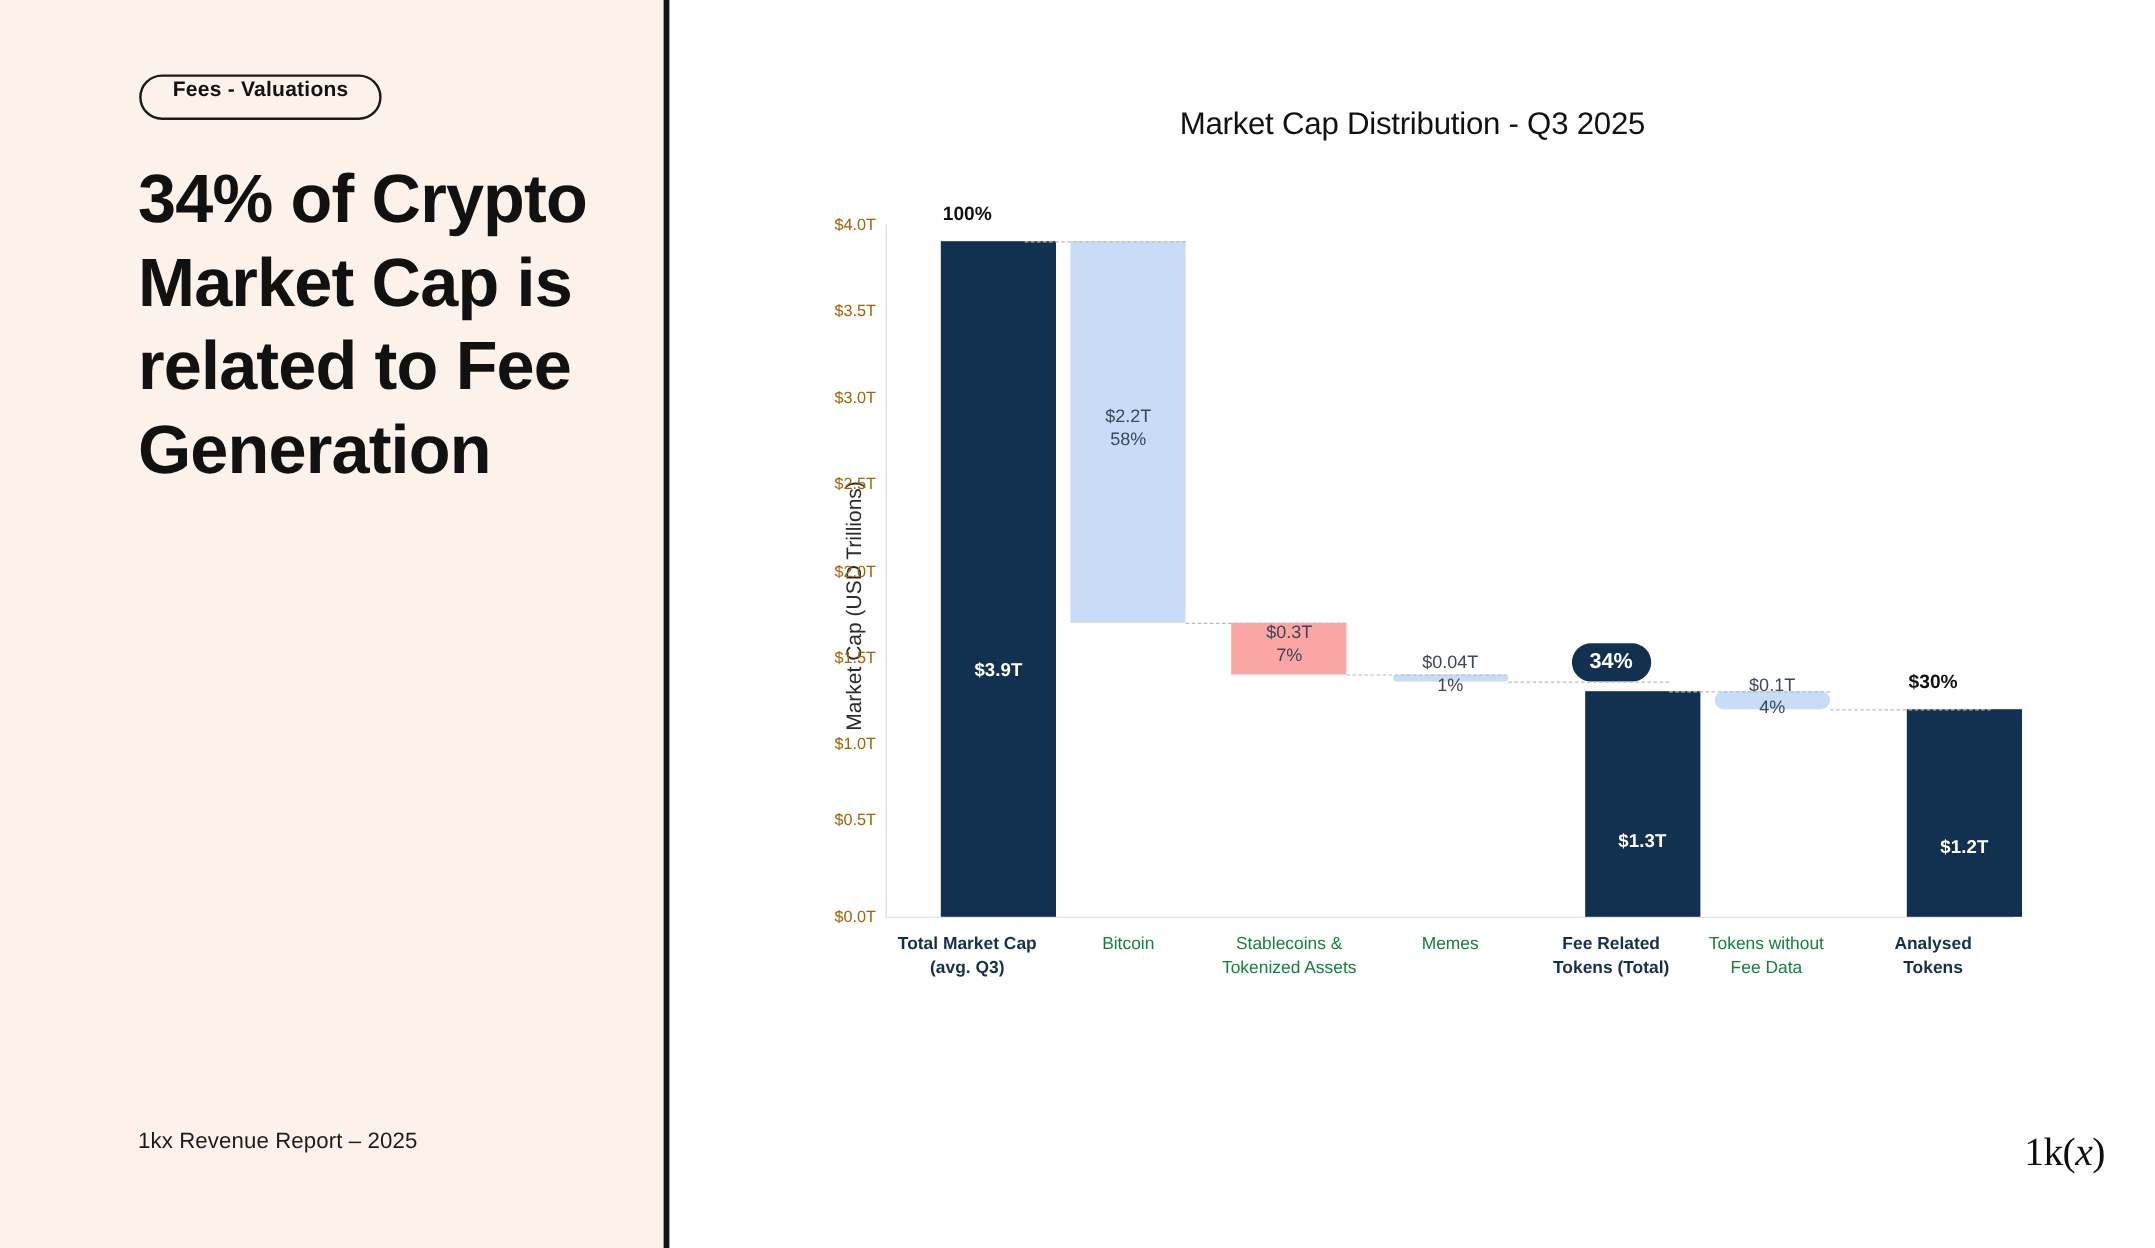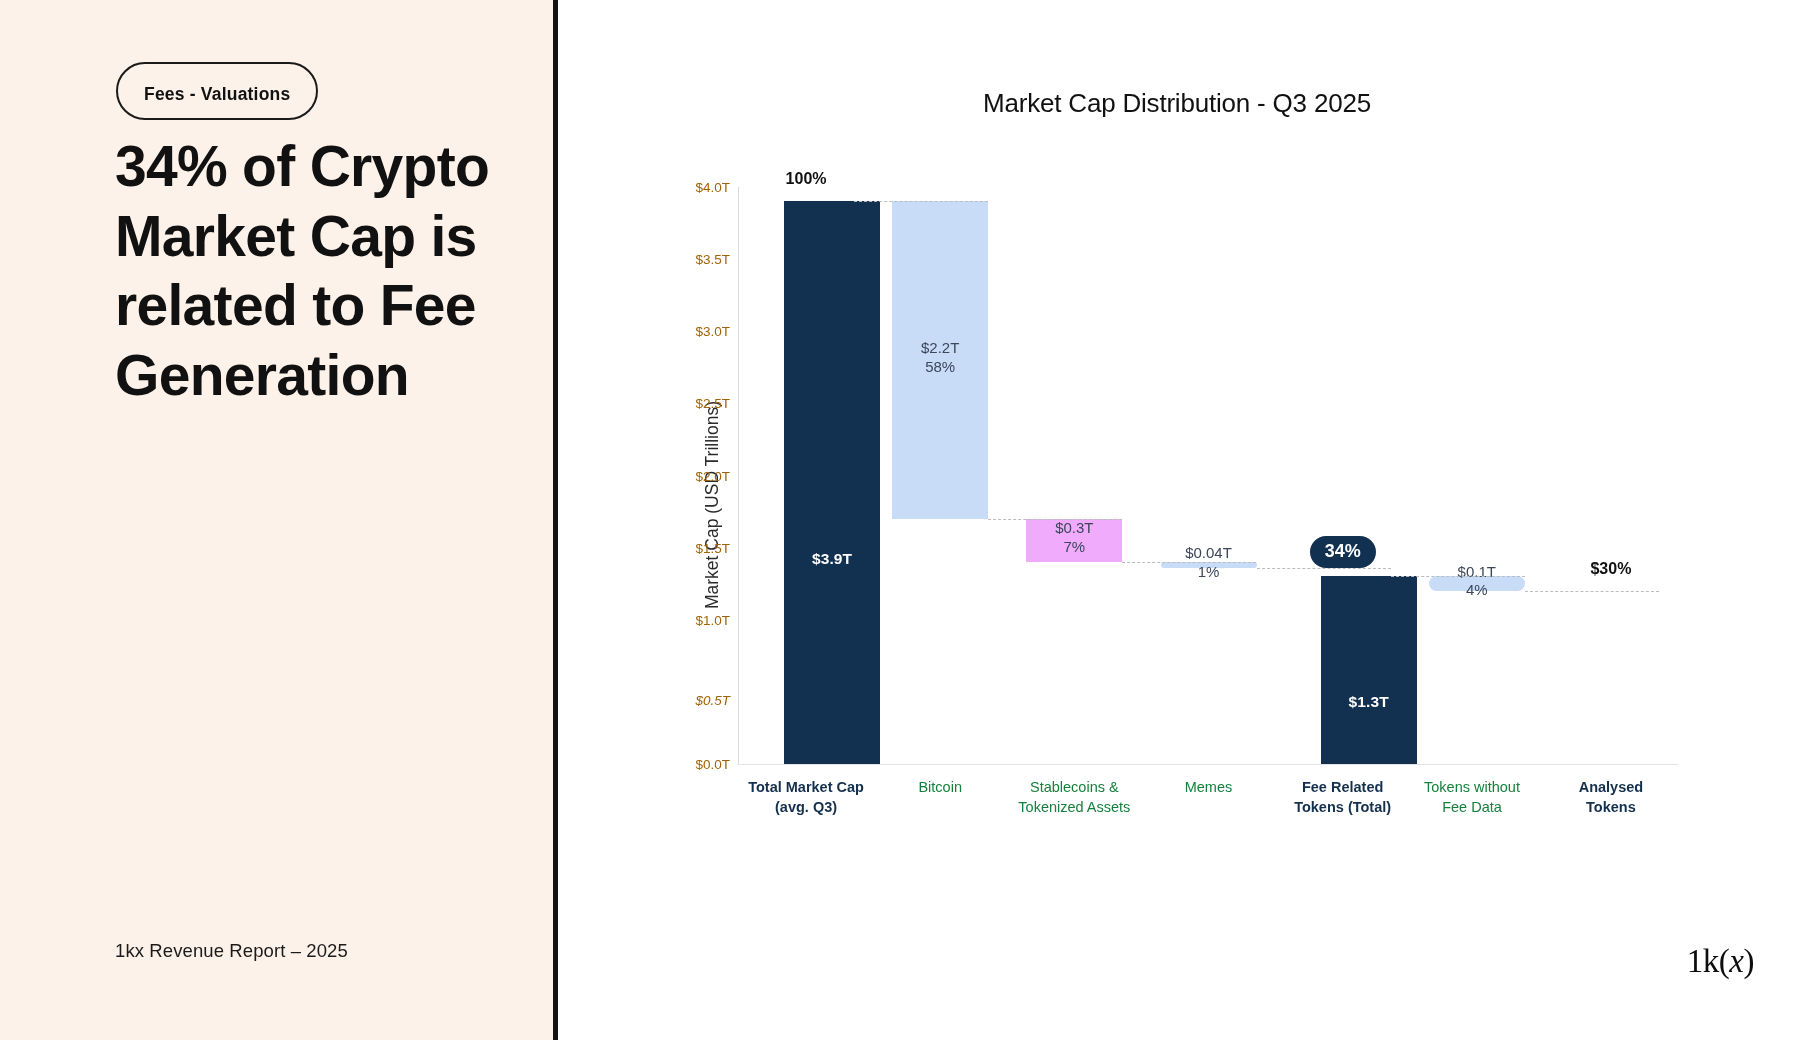--- a/index.html
+++ b/index.html
@@ -16,21 +16,21 @@
     position: relative;
     width: 558px; height: 1040px;
     background: #FDF2E9;
     border-right: 5px solid #141414;
     flex: 0 0 558px;
   }
   #eyebrow-badge {
     position: absolute; left: 116px; top: 62px;
     border: 2.5px solid #1a1a1a;
     border-radius: 999px;
-    padding: 20px 26px 13px 26px;
+    padding: 0 26px 13px 26px;
     display: inline-block;
   }
   #eyebrow-badge span {
     font-size: 17.5px; font-weight: 700; color: #121212;
     letter-spacing: 0.2px; white-space: nowrap;
   }
   #headline {
     position: absolute; left: 115px; top: 132px; width: 400px;
     font-size: 57px; line-height: 1.22; font-weight: 700;
     color: #111111; letter-spacing: -0.7px;
@@ -151,34 +151,34 @@
       <div id="y-axis-title">Market Cap (USD Trillions)</div>
       <div id="plot">
 
       <div class="ytick" style="top: 0px;">$4.0T</div>
           <div class="ytick" style="top: 72.125px;">$3.5T</div>
           <div class="ytick" style="top: 144.25px;">$3.0T</div>
           <div class="ytick" style="top: 216.375px;">$2.5T</div>
           <div class="ytick" style="top: 288.5px;">$2.0T</div>
           <div class="ytick" style="top: 360.625px;">$1.5T</div>
           <div class="ytick" style="top: 432.75px;">$1.0T</div>
-          <div class="ytick" style="top: 513px; font-style: italic;">$0.5T</div>
+          <div class="ytick" style="top: 496px;">$0.5T</div>
           <div class="ytick" style="top: 577px;">$0.0T</div>
           <div class="bar dark" style="left: 19.0714px; top: 14.425px; height: 562.575px; background: rgb(18, 48, 79);">
             <div class="bar-inner-label" style="top: 348.796px;">$3.9T</div>
           </div>
           <div class="bar-top-label" style="top: -16.575px; left: 19.0714px; width: 96px; position: absolute; margin-left: 0px;">100%</div>
           <div class="xlabel em" style="left: 67.0714px; margin-left: -95px;">Total Market Cap
 (avg. Q3)</div>
           <div class="bar light" style="left: 153.214px; top: 14.425px; height: 317.35px; background: rgb(200, 220, 248);">
             <div class="bar-mid-label" style="top: 137.675px; white-space: pre-line;">$2.2T
 58%</div>
           </div>
           <div class="xlabel" style="left: 201.214px; margin-left: -95px;">Bitcoin</div>
-          <div class="bar light" style="left: 287.357px; top: 331.775px; height: 43.275px; background: #f0abfc;">
+          <div class="bar light" style="left: 287.357px; top: 331.775px; height: 43.275px; background: #fca5a5;">
             <div class="bar-mid-label" style="top: 0.6375px; white-space: pre-line;">$0.3T
 7%</div>
           </div>
           <div class="xlabel" style="left: 335.357px; margin-left: -95px;">Stablecoins &amp;
 Tokenized Assets</div>
           <div class="bar light rounded" style="left: 421.5px; top: 359px; height: 5.77px; background: rgb(200, 220, 248); margin-top: 16px;">
             <div class="bar-mid-label" style="top: -18.115px; white-space: pre-line;">$0.04T
 1%</div>
           </div>
           <div class="xlabel" style="left: 469.5px; margin-left: -95px;">Memes</div>
@@ -187,20 +187,23 @@
           </div>
           <div class="pill-badge" style="left: 603.643px; top: 349.475px;">34%</div>
           <div class="xlabel em" style="left: 603.643px; margin-left: -95px;">Fee Related
 Tokens (Total)</div>
           <div class="bar light rounded" style="left: 689.786px; top: 389.475px; height: 14.425px; background: rgb(200, 220, 248);">
             <div class="bar-mid-label" style="top: -13.7875px; white-space: pre-line;">$0.1T
 4%</div>
           </div>
           <div class="xlabel" style="left: 733px; margin-left: -95px;">Tokens without
 Fee Data</div>
+          <div class="bar dark" style="left: 823.929px; top: 403.9px; height: 173.1px; background: rgb(18, 48, 79);">
+            <div class="bar-inner-label" style="top: 107.322px;">$1.2T</div>
+          </div>
           <div class="bar-top-label" style="top: 372.9px; left: 823.929px; width: 96px; position: absolute; margin-left: 0px;">$30%</div>
           <div class="xlabel em" style="left: 871.929px; margin-left: -95px;">Analysed
 Tokens</div>
           <div class="connector" style="left: 115.071px; width: 134.143px; top: 14.425px;"></div>
           <div class="connector" style="left: 249.214px; width: 134.143px; top: 331.775px;"></div>
           <div class="connector" style="left: 383.357px; width: 134.143px; top: 375.05px;"></div>
           <div class="connector" style="left: 517.5px; width: 134.143px; top: 380.82px;"></div>
           <div class="connector" style="left: 651.643px; width: 134.143px; top: 389.475px;"></div>
           <div class="connector" style="left: 785.786px; width: 134.143px; top: 403.9px;"></div>
         </div>

